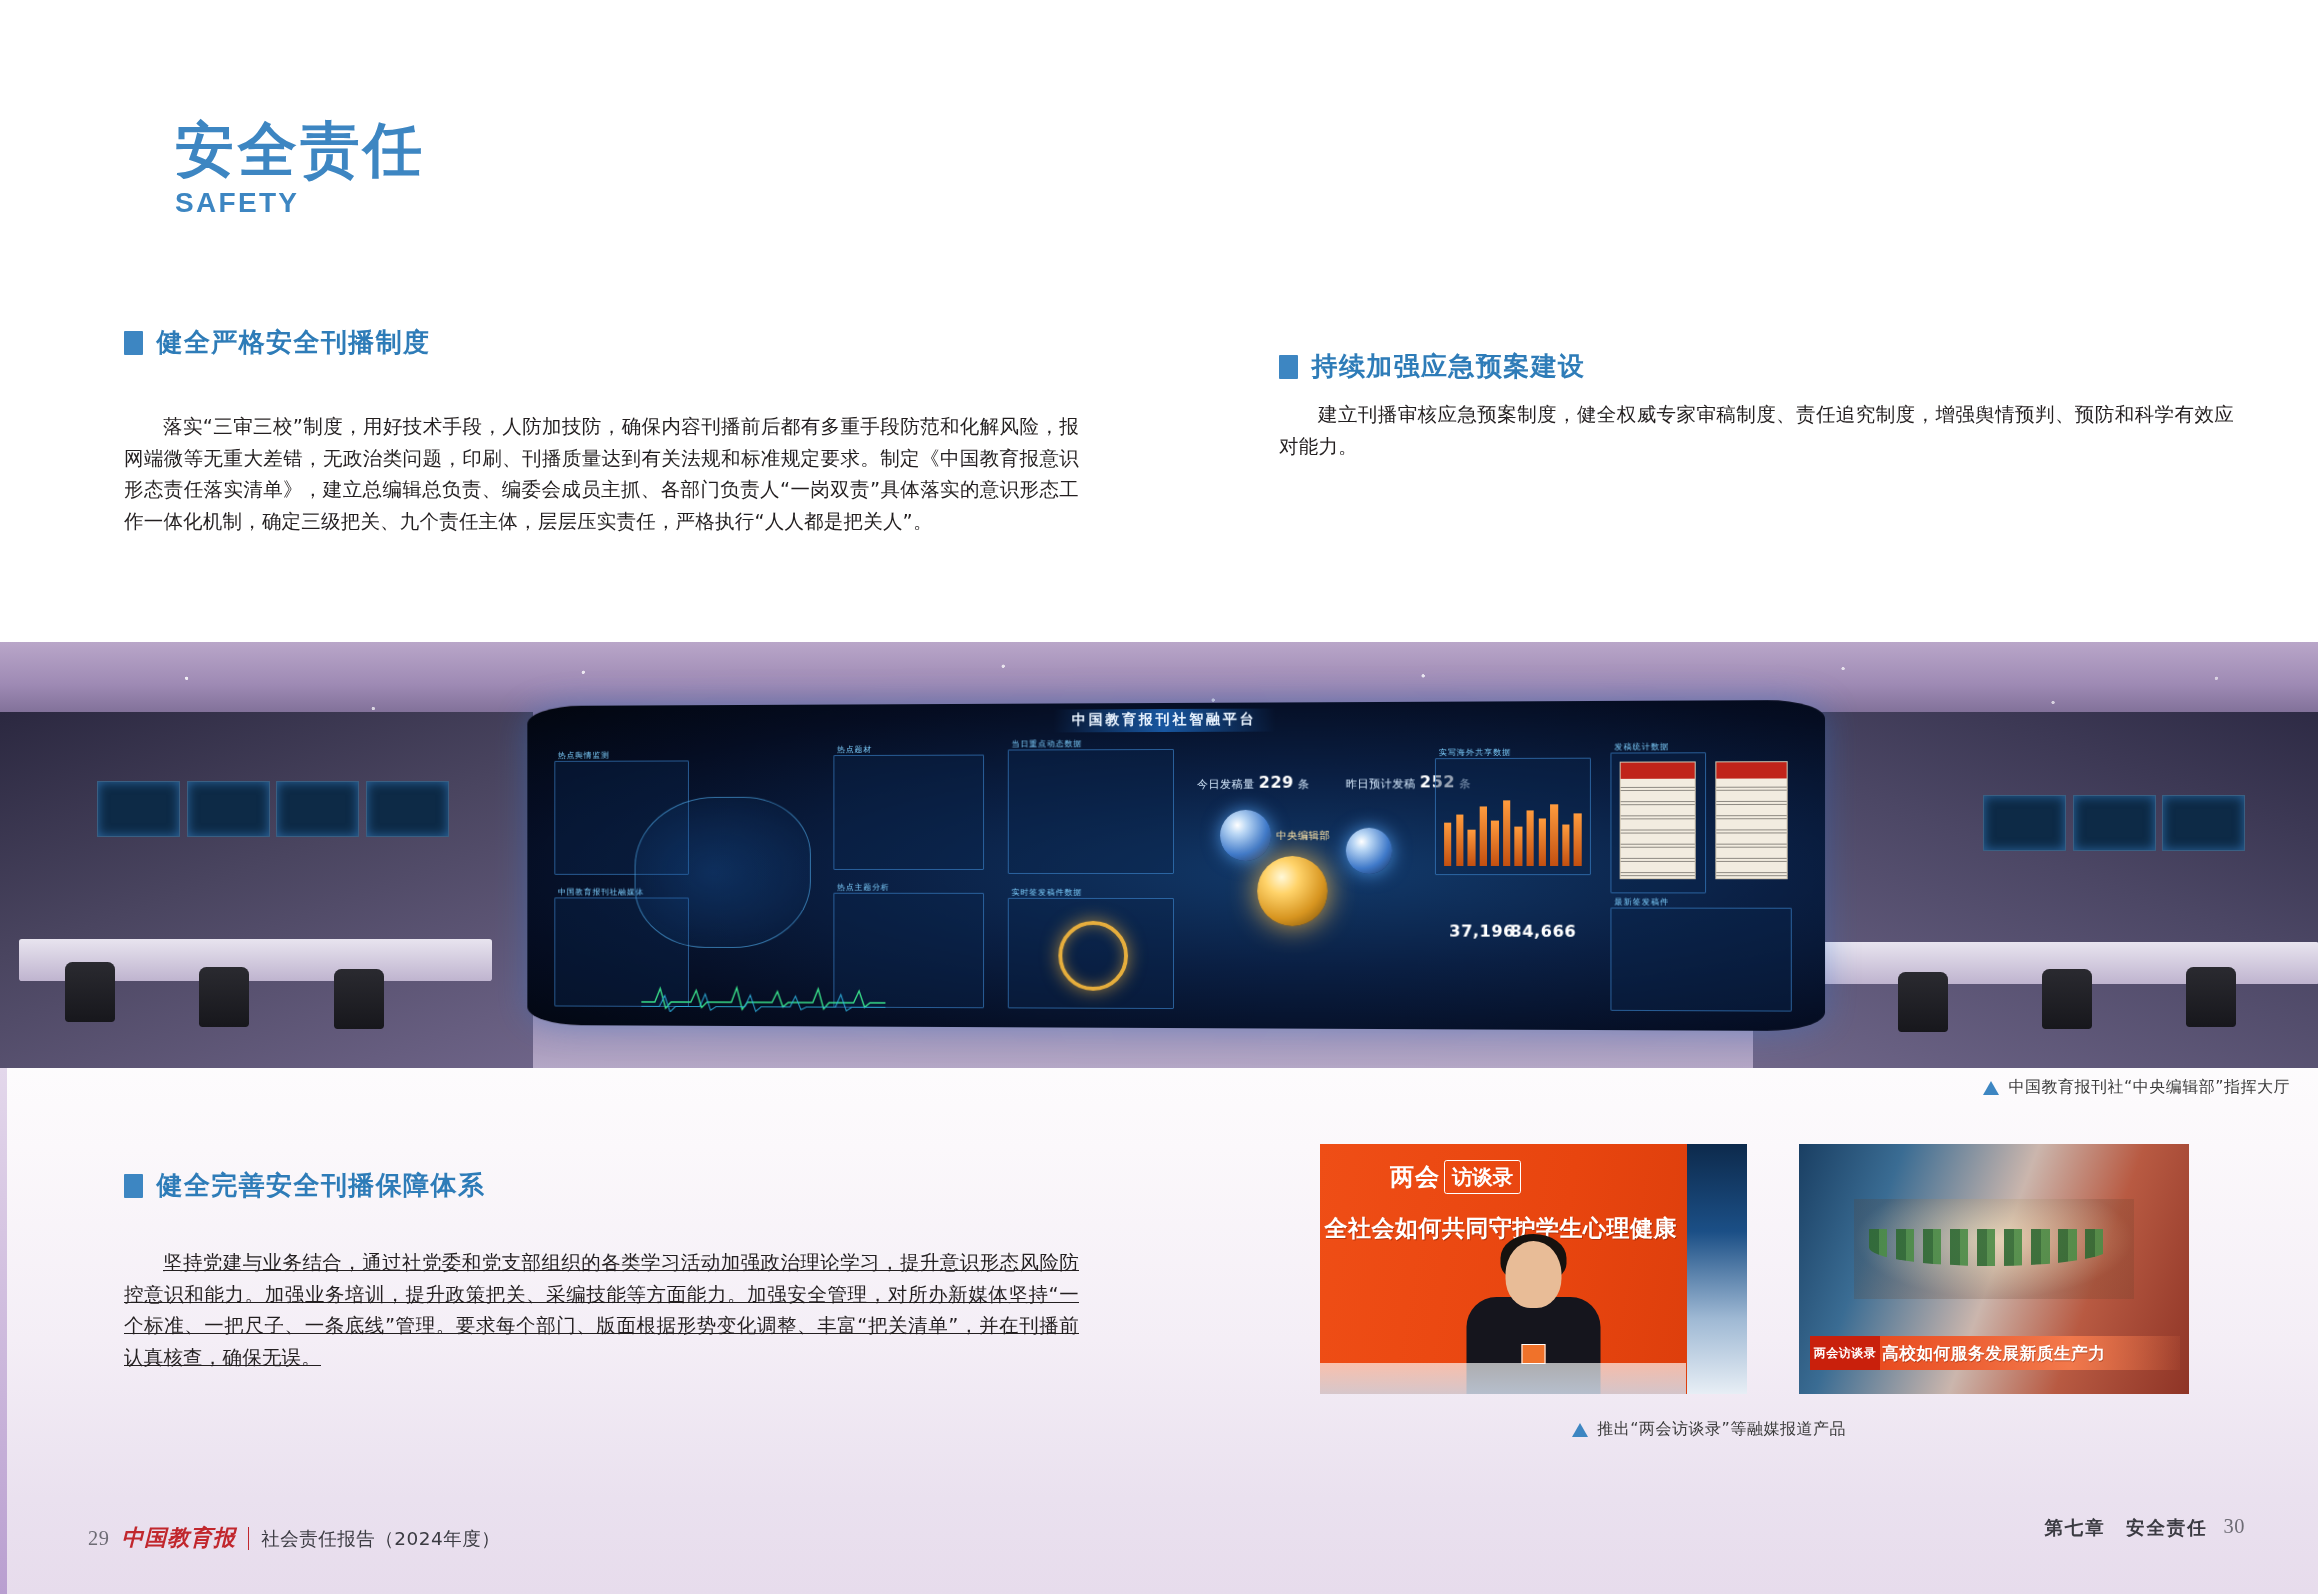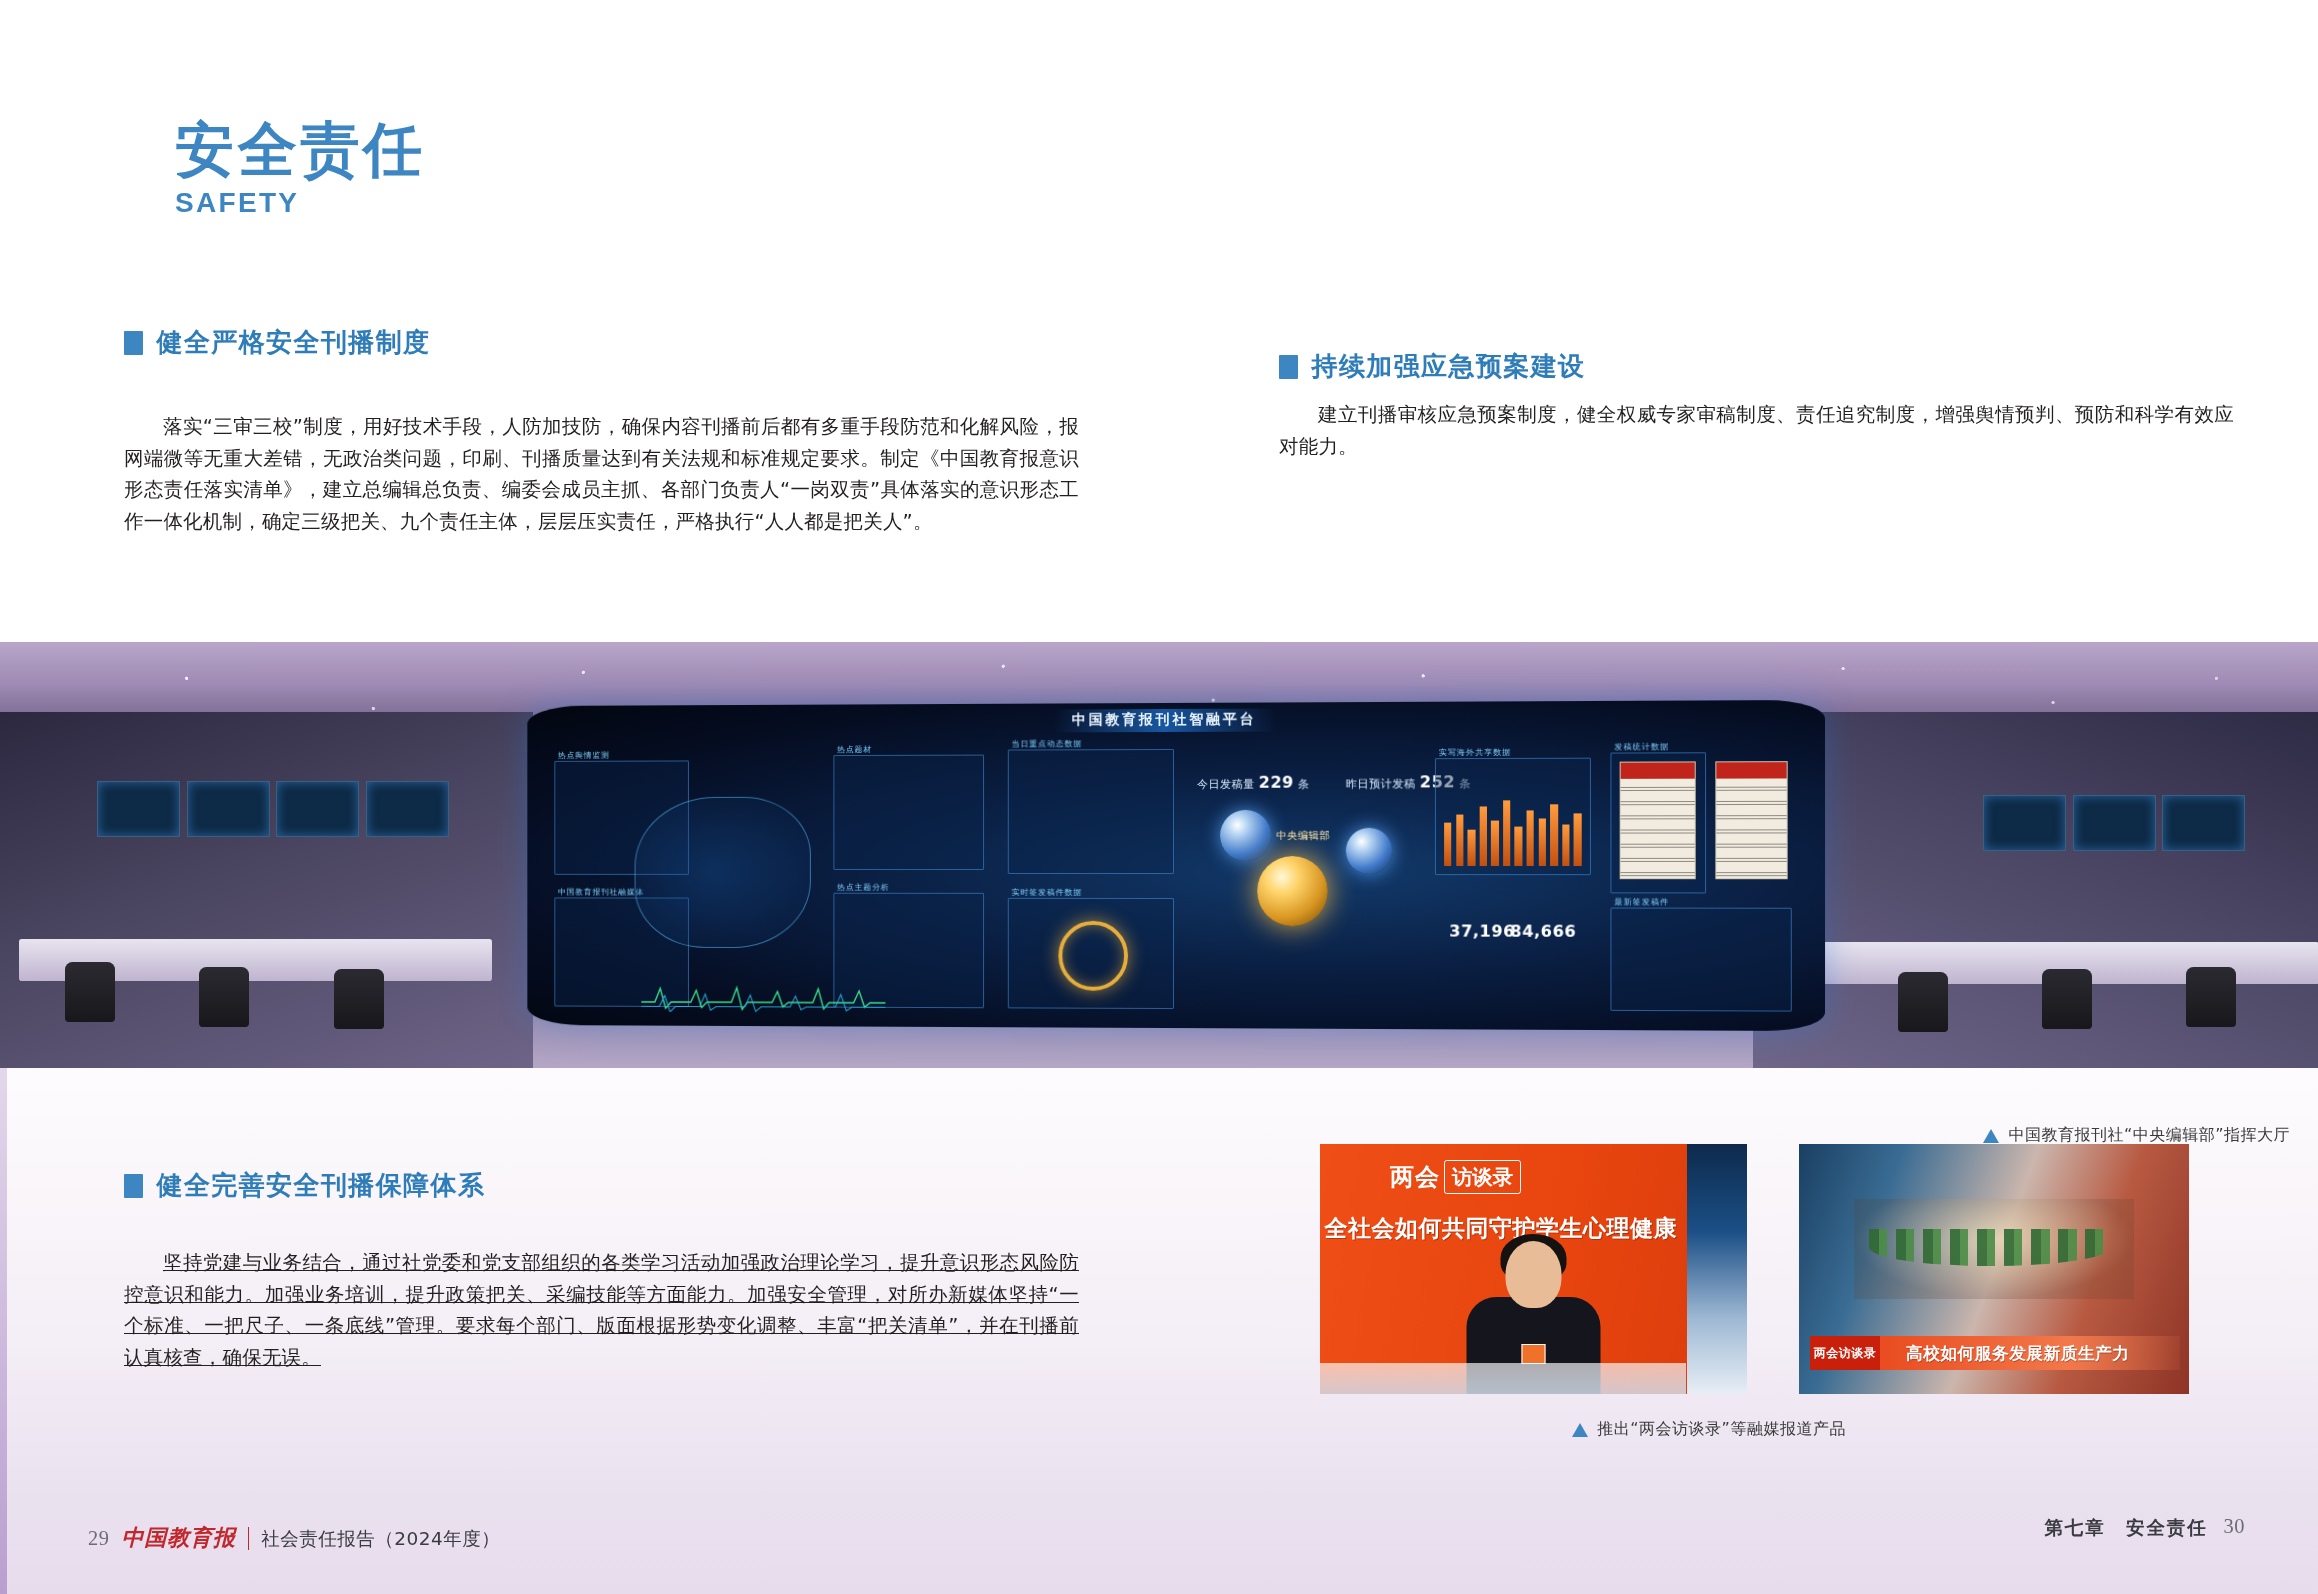--- a/index.html
+++ b/index.html
@@ -207,21 +207,21 @@
   .caption {
     display: flex; align-items: center; gap: 9.3px;
     font-size: 16px; color: #3a3a3a; letter-spacing: 0.5px;
     font-family: "DejaVu Sans","Liberation Sans",sans-serif;
   }
   .tri {
     width: 0; height: 0; flex: none;
     border-left: 8.3px solid transparent; border-right: 8.3px solid transparent;
     border-bottom: 14px solid #3d86c2;
   }
-  #cap-hero { position: absolute; right: 43px; top: 1077px; margin-top: 48px; }
+  #cap-hero { position: absolute; right: 43px; top: 1077px; }
   #cap-bottom { position: absolute; left: 1572px; top: 1419px; }
 
   
   .photo { position: absolute; overflow: hidden; background: #222; }
   #photo-a { left: 1320px; top: 1144px; width: 427px; height: 250px; }
   #photo-b { left: 1799px; top: 1144px; width: 390px; height: 250px; }
 
   .pa-bg {
     position: absolute; inset: 0;
     background: linear-gradient(100deg,#ef4e16 0%, #e8450f 55%, #d93c0b 100%);
@@ -298,21 +298,21 @@
     background: linear-gradient(90deg,#e53610 0%, #e8481c 14%, #f2784b 70%, rgba(242,120,75,.1) 100%);
   }
   .pb-logo {
     flex: none; width: 70px; height: 34px;
     display: flex; align-items: center; justify-content: center;
     background: #c9200c;
     color: #fff; font-size: 12px; font-weight: 700; letter-spacing: 0.5px;
     font-family: "DejaVu Sans","Liberation Sans",sans-serif;
   }
   .pb-text {
-    padding-left: 26px; color: #fff; font-size: 16.7px; font-weight: 700;
+    padding-left: 2px; color: #fff; font-size: 16.7px; font-weight: 700;
     letter-spacing: 0.5px; white-space: nowrap;
     text-shadow: 0.5px 0.9px 0 rgba(130,30,0,.5);
     font-family: "DejaVu Sans","Liberation Sans",sans-serif;
   }
 
   
   .footer-left {
     position: absolute; left: 88px; top: 1515px;
     display: flex; align-items: center; gap: 12px; margin-top: 8px;
   }

